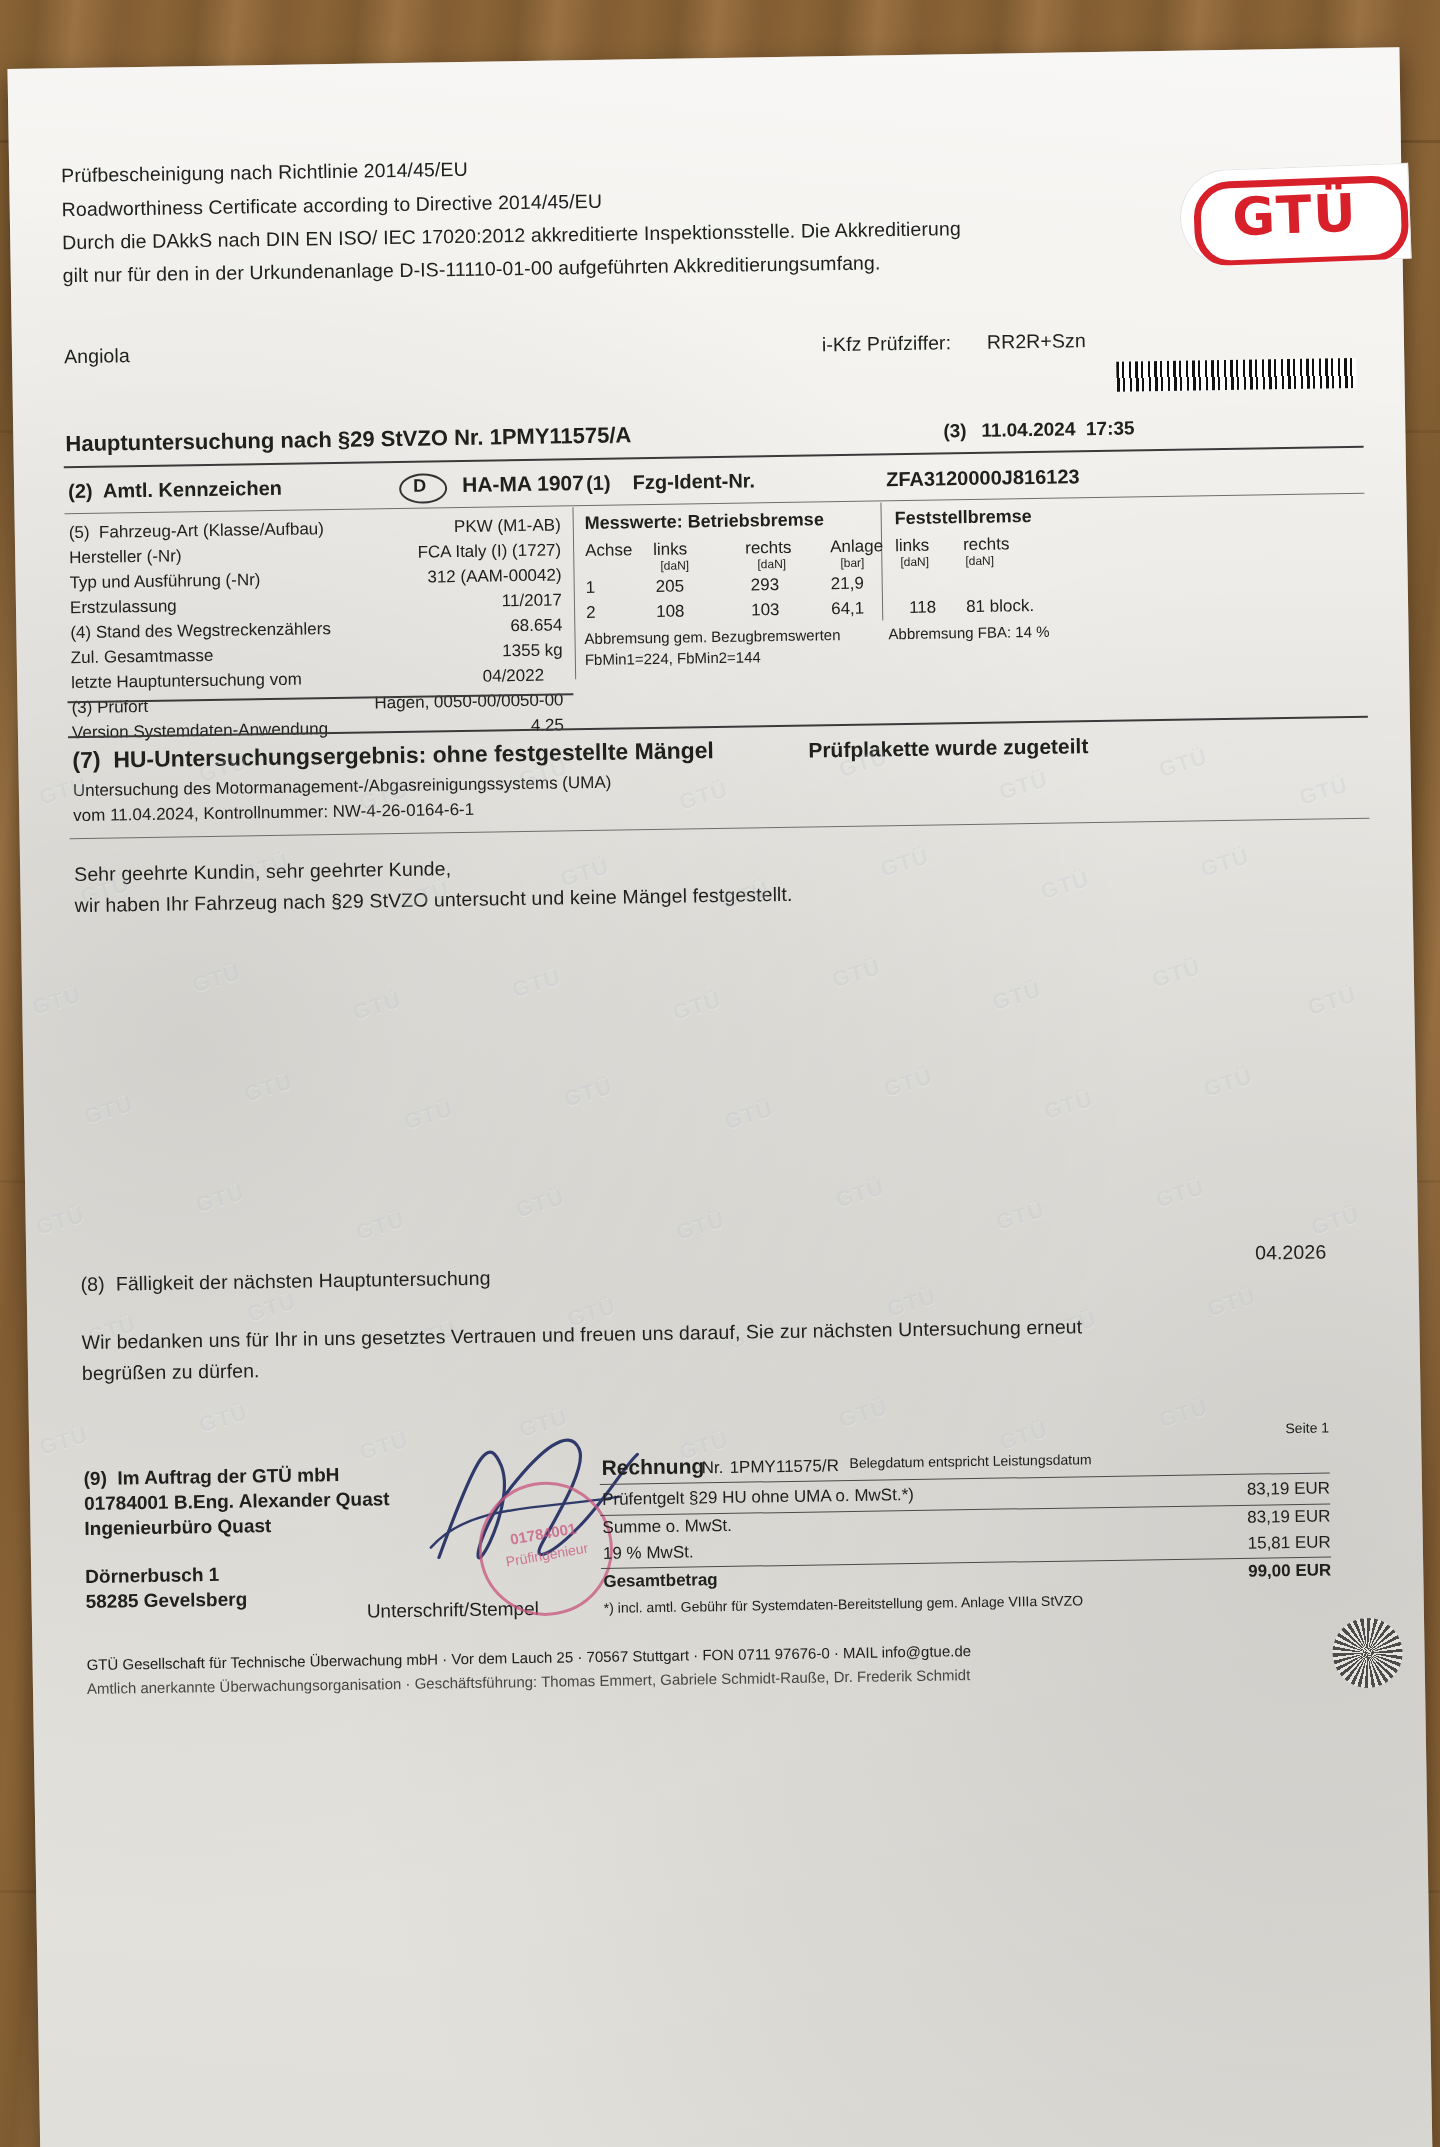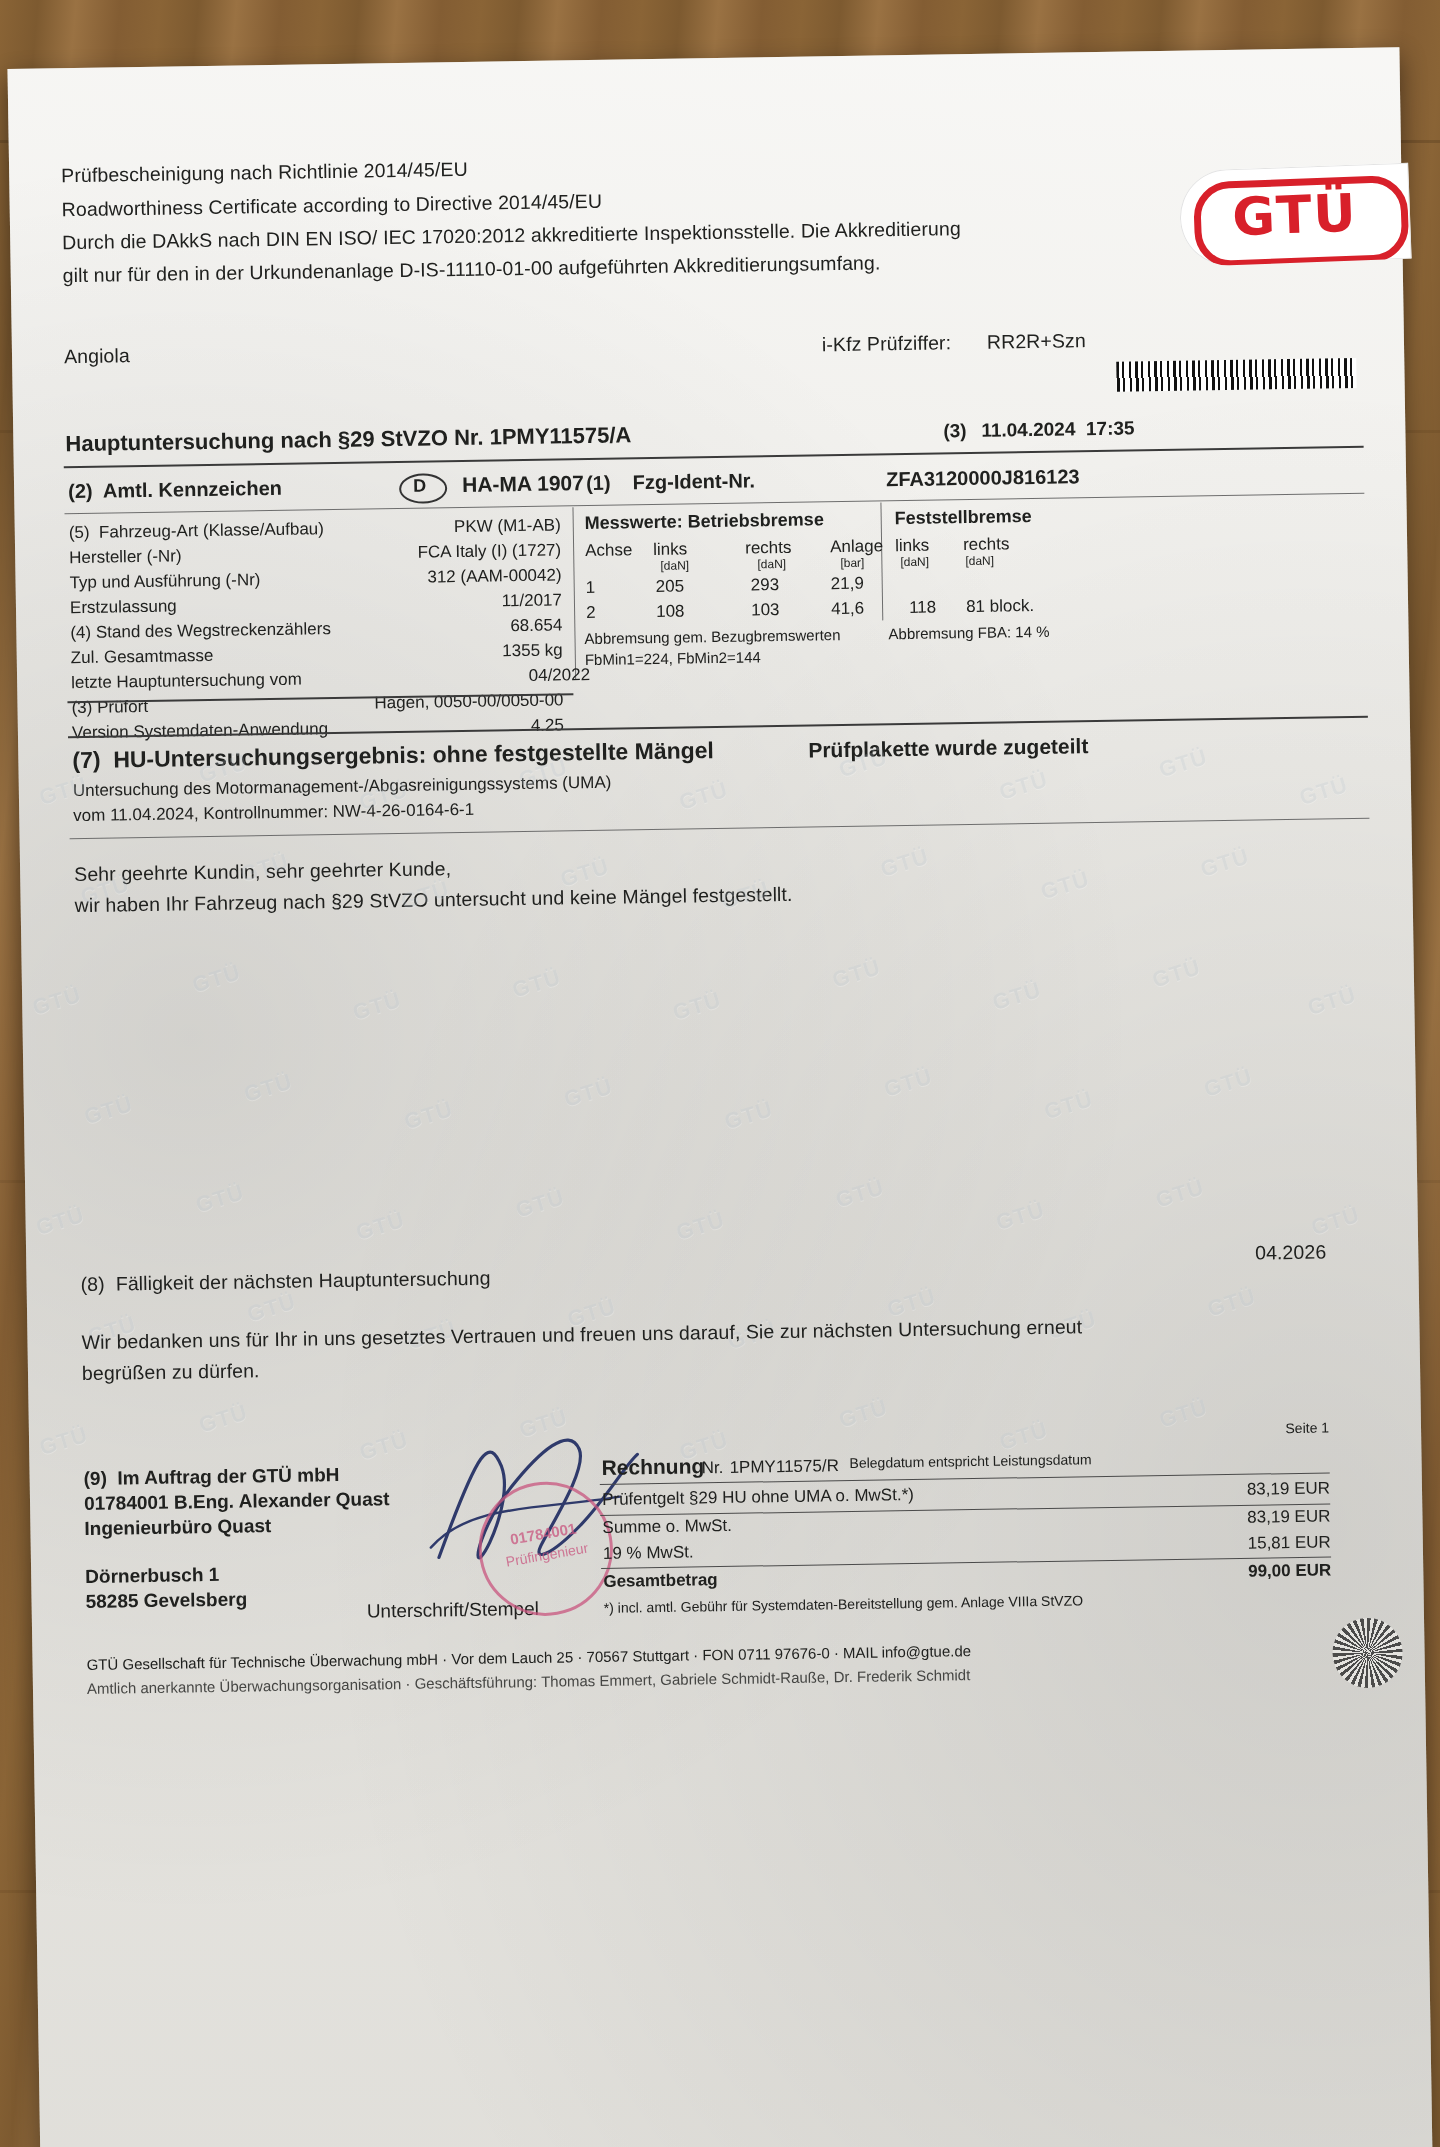--- a/index.html
+++ b/index.html
@@ -131,21 +131,21 @@
         <div class="t sm" style="left:546px;top:480px;transform:translateX(-100%);">FCA Italy (I) (1727)</div>
         <div class="t sm" style="left:54px;top:505px;">Typ und Ausführung (-Nr)</div>
         <div class="t sm" style="left:546px;top:505px;transform:translateX(-100%);">312 (AAM-00042)</div>
         <div class="t sm" style="left:54px;top:530px;">Erstzulassung</div>
         <div class="t sm" style="left:546px;top:530px;transform:translateX(-100%);">11/2017</div>
         <div class="t sm" style="left:54px;top:555px;">(4) Stand des Wegstreckenzählers</div>
         <div class="t sm" style="left:546px;top:555px;transform:translateX(-100%);text-align:right;">68.654</div>
         <div class="t sm" style="left:54px;top:580px;">Zul. Gesamtmasse</div>
         <div class="t sm" style="left:546px;top:580px;transform:translateX(-100%);text-align:right;">1355 kg</div>
         <div class="t sm" style="left:54px;top:605px;">letzte Hauptuntersuchung vom</div>
-        <div class="t sm" style="left:573px;top:605px;transform:translateX(-100%);">04/2022</div>
+        <div class="t sm" style="left:527px;top:605px;transform:translateX(-100%);">04/2022</div>
         <div class="t sm" style="left:54px;top:630px;">(3) Prüfort</div>
         <div class="t sm" style="left:546px;top:630px;transform:translateX(-100%);">Hagen, 0050-00/0050-00</div>
         <div class="t sm" style="left:54px;top:655px;">Version Systemdaten-Anwendung</div>
         <div class="t sm" style="left:546px;top:655px;transform:translateX(-100%);">4.25</div>
       </div>
 
       <div id="brake">
         <div class="t b" style="left:570px;top:453px;font-size:18px;">Messwerte: Betriebsbremse</div>
         <div class="t b" style="left:880px;top:453px;font-size:18px;">Feststellbremse</div>
 
@@ -163,21 +163,21 @@
         <div class="t" style="left:950px;top:500px;font-size:12px;">[daN]</div>
 
         <div class="t sm" style="left:570px;top:518px;">1</div>
         <div class="t sm" style="left:640px;top:518px;">205</div>
         <div class="t sm" style="left:735px;top:518px;">293</div>
         <div class="t sm" style="left:815px;top:518px;">21,9</div>
 
         <div class="t sm" style="left:570px;top:543px;">2</div>
         <div class="t sm" style="left:640px;top:543px;">108</div>
         <div class="t sm" style="left:735px;top:543px;">103</div>
-        <div class="t sm" style="left:815px;top:543px;">41,6</div>
+        <div class="t sm" style="left:815px;top:543px;">64,1</div>
         <div class="t sm" style="left:893px;top:543px;">118</div>
         <div class="t sm" style="left:950px;top:543px;">81 block.</div>
 
         <div class="t" style="left:568px;top:570px;font-size:15px;">Abbremsung gem. Bezugbremswerten</div>
         <div class="t" style="left:568px;top:591px;font-size:15px;">FbMin1=224, FbMin2=144</div>
         <div class="t" style="left:872px;top:570px;font-size:15px;">Abbremsung FBA: 14 %</div>
       </div>
 
       <div class="rule" style="left:50px;top:633px;width:506px;"></div>
       <div class="rule" style="left:50px;top:668px;width:1300px;"></div>

